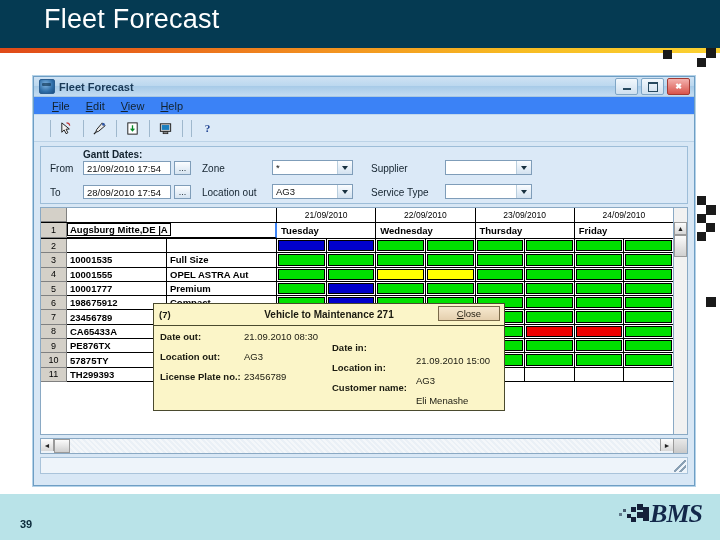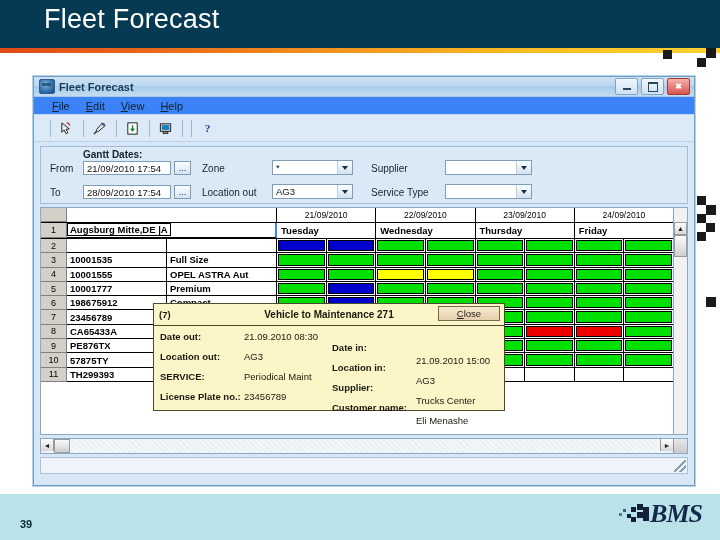--- a/index.html
+++ b/index.html
@@ -634,26 +634,20 @@
           <span class="plab2">Date in:</span>
           <span class="pval2">21.09.2010 15:00</span>
         </div>
         <div class="prow">
           <span class="plab">Location out:</span>
           <span class="pval">AG3</span>
           <span class="plab2">Location in:</span>
           <span class="pval2">AG3</span>
         </div>
         <div class="prow">
-          <span class="plab">SERVICE:</span>
-          <span class="pval">Periodical Maint</span>
-          <span class="plab2">Supplier:</span>
-          <span class="pval2">Trucks Center</span>
-        </div>
-        <div class="prow">
           <span class="plab">License Plate no.:</span>
           <span class="pval">23456789</span>
           <span class="plab2">Customer name:</span>
           <span class="pval2">Eli Menashe</span>
         </div>
       </div>
   </div>
 
   <div class="footband"></div>
   <div class="pageno">39</div>

